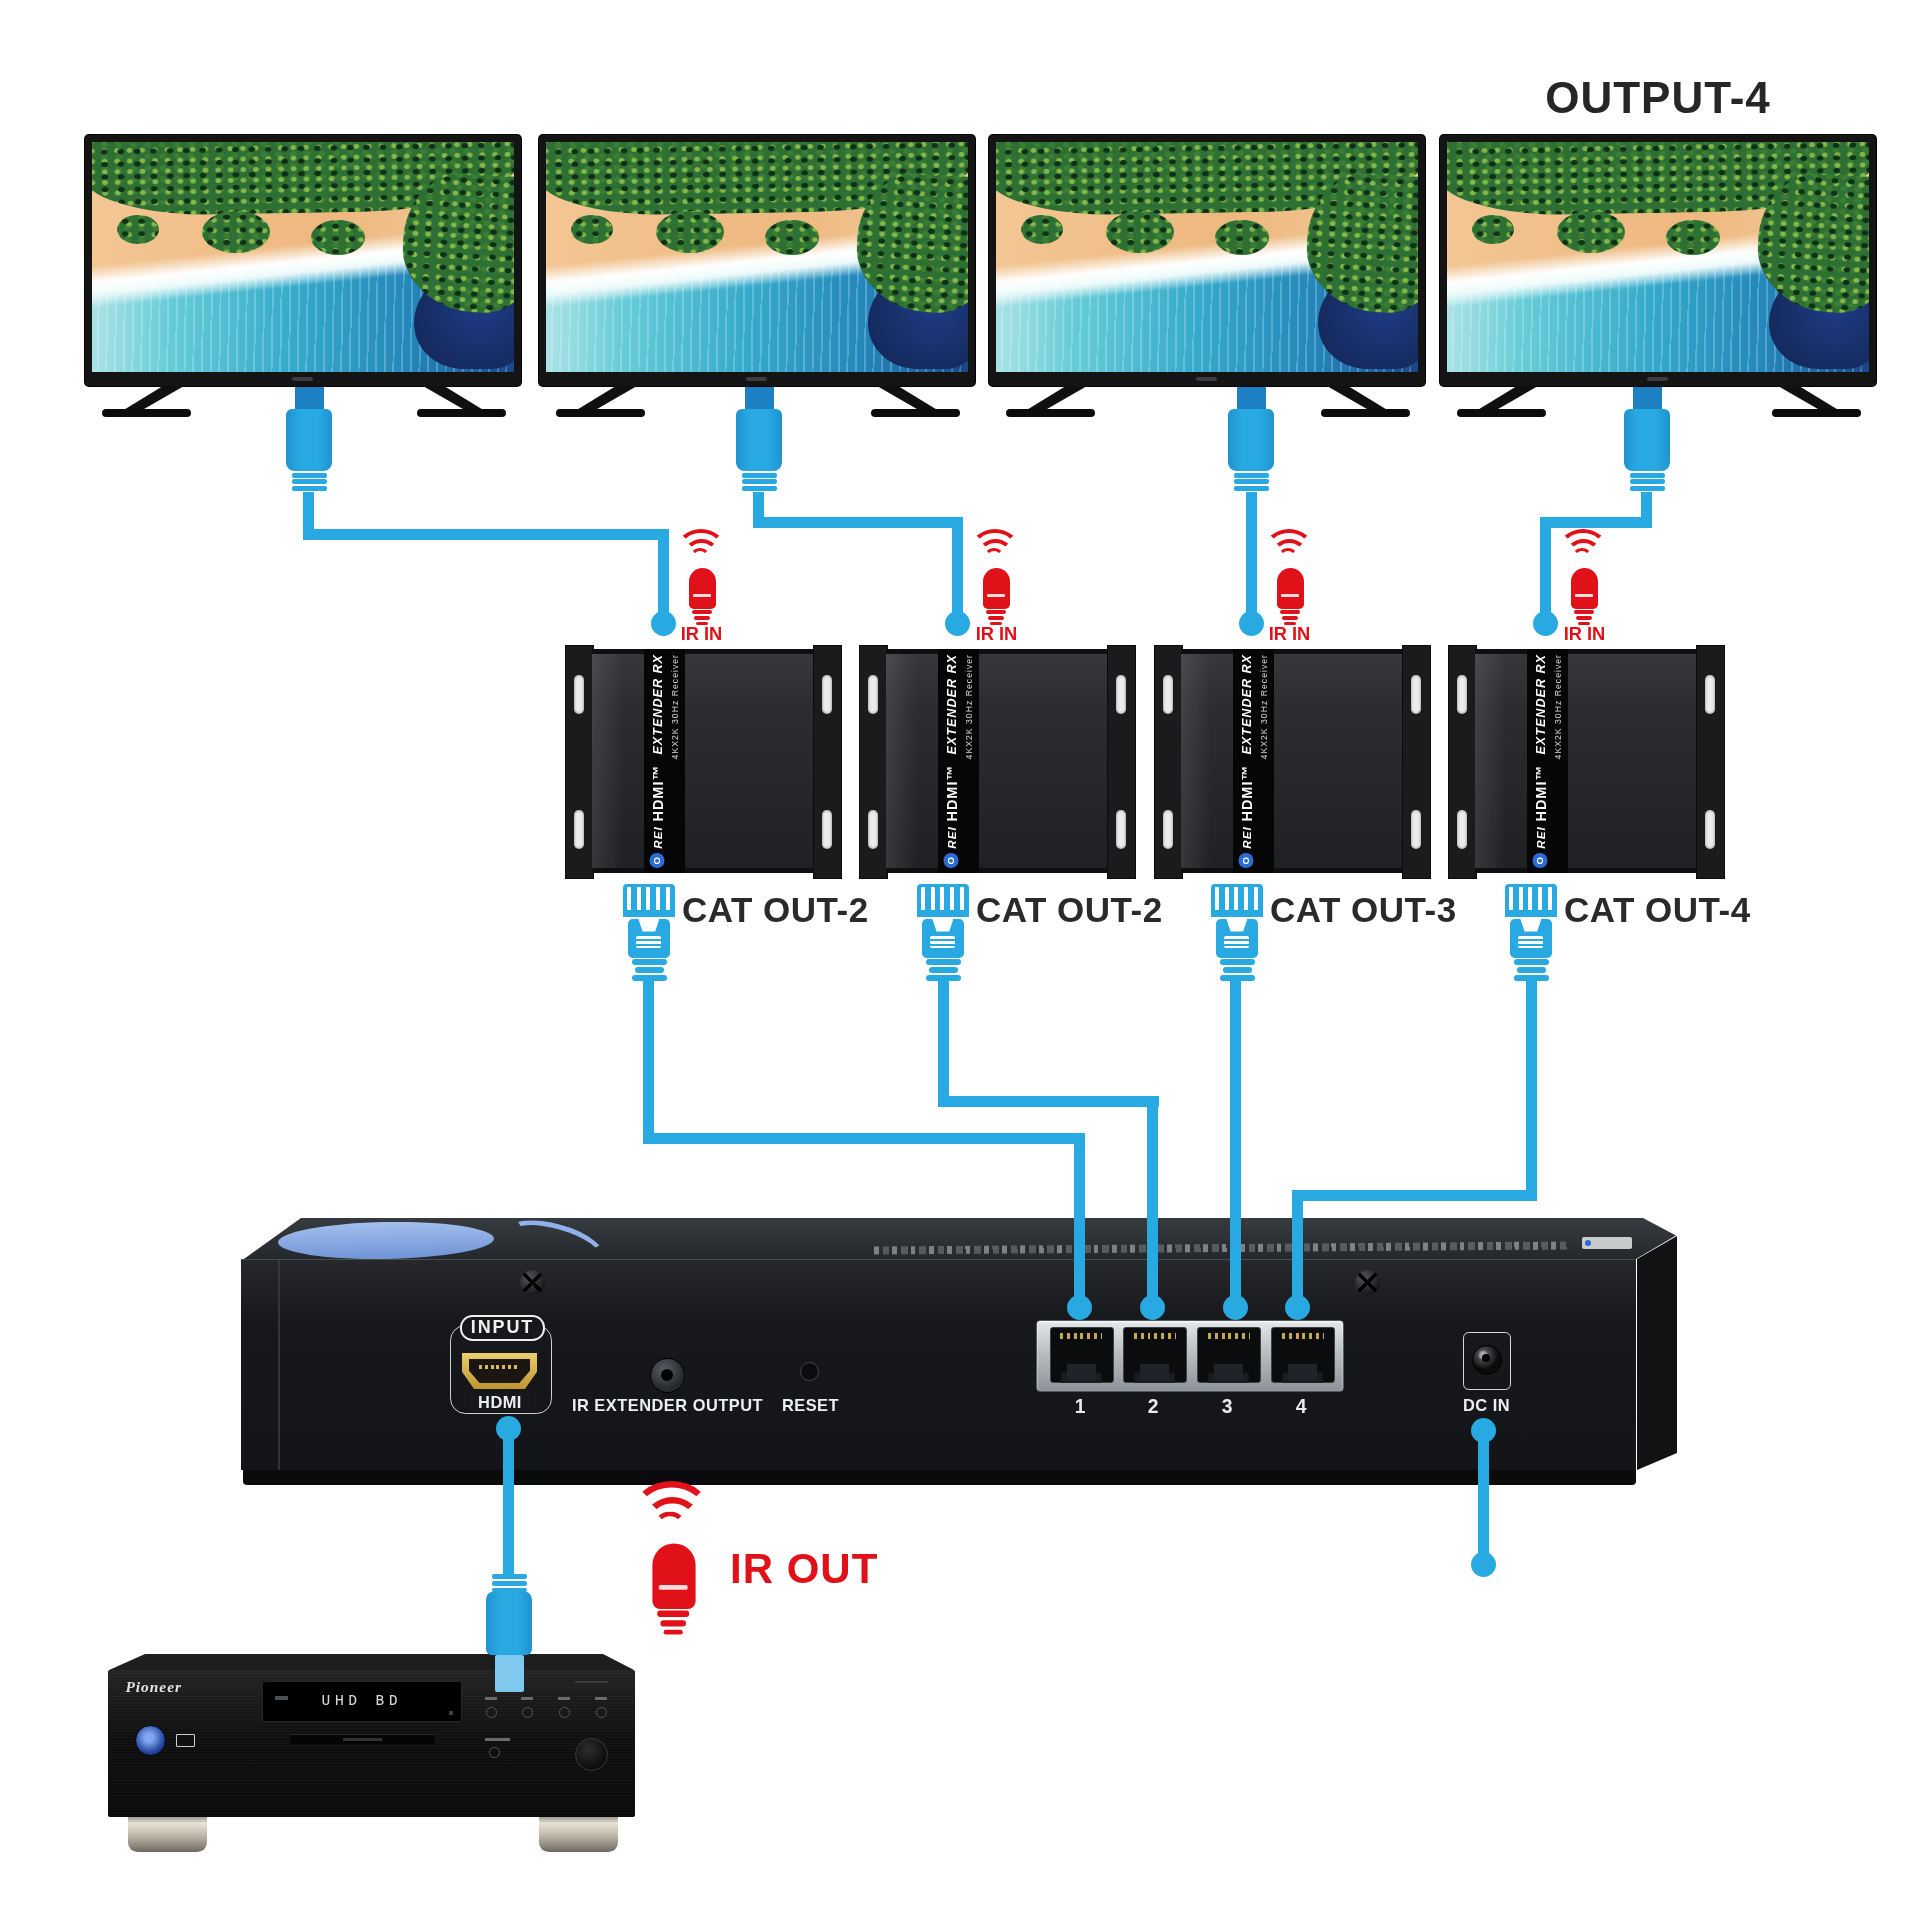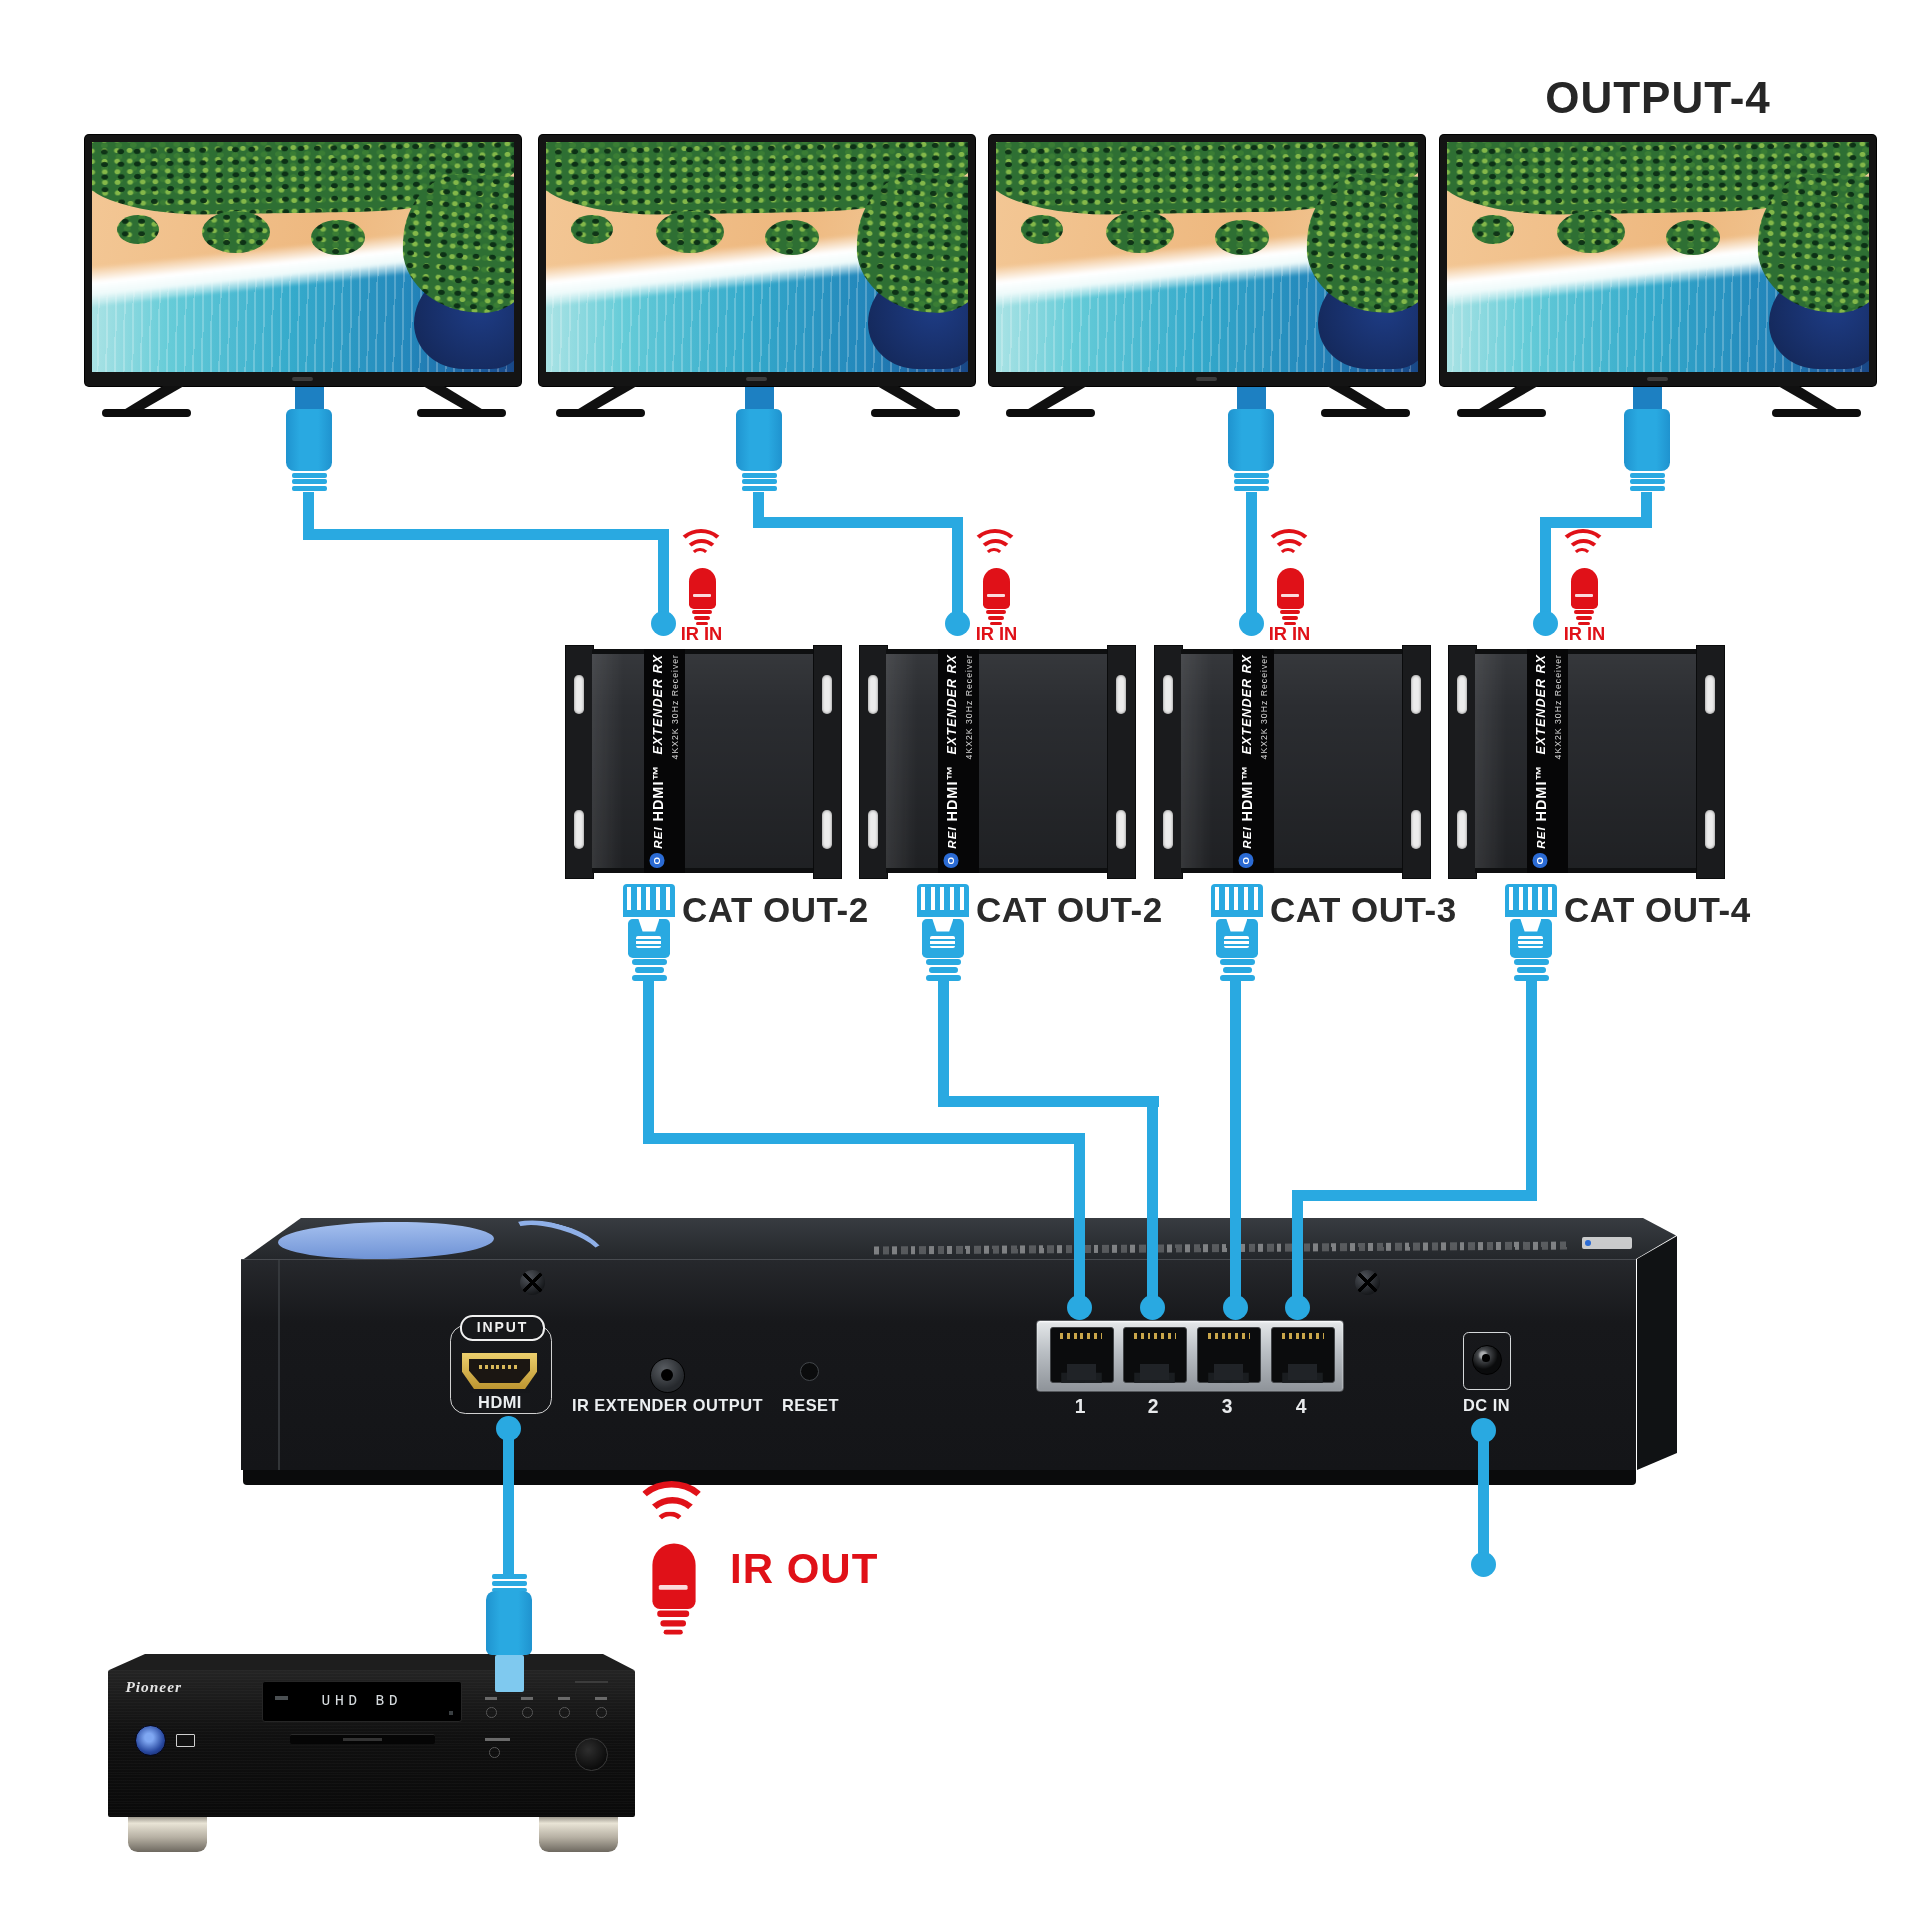--- a/index.html
+++ b/index.html
@@ -125,21 +125,21 @@
       background:repeating-linear-gradient(90deg,rgba(255,255,255,.4) 0 4.8px,transparent 4.8px 8.7px,rgba(255,255,255,.22) 8.7px 15.4px,transparent 15.4px 18.3px);}
   .topchip{position:absolute;left:1582px;top:1237px;width:50px;height:11.6px;background:rgba(255,255,255,.75);border-radius:1.9px;z-index:5;}
   .topchip::before{content:"";position:absolute;left:2.9px;top:2.9px;width:5.8px;height:5.8px;border-radius:50%;background:#2b6bd4;}
   .screw{position:absolute;width:25px;height:25px;border-radius:50%;z-index:5;
       background:radial-gradient(circle at 35% 30%,#50545b,#17191c 72%);
       background-image:linear-gradient(45deg,transparent 44%,#000 46%,#000 54%,transparent 56%),
                        linear-gradient(-45deg,transparent 44%,#000 46%,#000 54%,transparent 56%),
                        radial-gradient(circle at 35% 30%,#50545b,#17191c 72%);}
   .bracket{position:absolute;left:450px;top:1325px;width:100px;height:87px;border:1.9px solid #e6e6e6;border-radius:15.4px;z-index:5;opacity:.9;}
   .input-pill{position:absolute;left:460px;top:1315px;width:81px;height:22px;background:#17181b;border:2.9px solid #f0f0f0;
-      border-radius:12.6px;z-index:6;color:#f0f0f0;font-weight:bold;font-size:14px;text-align:center;line-height:21px;letter-spacing:1.9px;}
+      border-radius:12.6px;z-index:6;color:#f0f0f0;font-weight:bold;font-size:18px;text-align:center;line-height:21px;letter-spacing:1.9px;}
   .hdmi-conn{position:absolute;left:462px;top:1353px;width:75px;height:36px;z-index:6;
       clip-path:polygon(0 0,100% 0,100% 52%,84% 100%,16% 100%,0 52%);
       background:linear-gradient(180deg,#eccf6d,#bd9530);}
   .hdmi-conn::before{content:"";position:absolute;left:6.8px;top:5.8px;right:6.8px;bottom:5.8px;
       clip-path:polygon(0 0,100% 0,100% 48%,82% 100%,18% 100%,0 48%);background:#1b1612;}
   .hdmi-conn::after{content:"";position:absolute;left:17.4px;top:11.6px;width:41px;height:4.8px;
       background:repeating-linear-gradient(90deg,#d9b85a 0 2.9px,transparent 2.9px 5.8px);}
   .panel-text{position:absolute;color:#eceff1;font-weight:bold;font-size:16.4px;text-align:center;z-index:7;letter-spacing:0.5px;}
   .hdmi-word{background:#17181b;padding:0 7.7px;}
   .irjack{position:absolute;left:650px;top:1358px;width:33px;height:33px;border-radius:50%;z-index:6;

